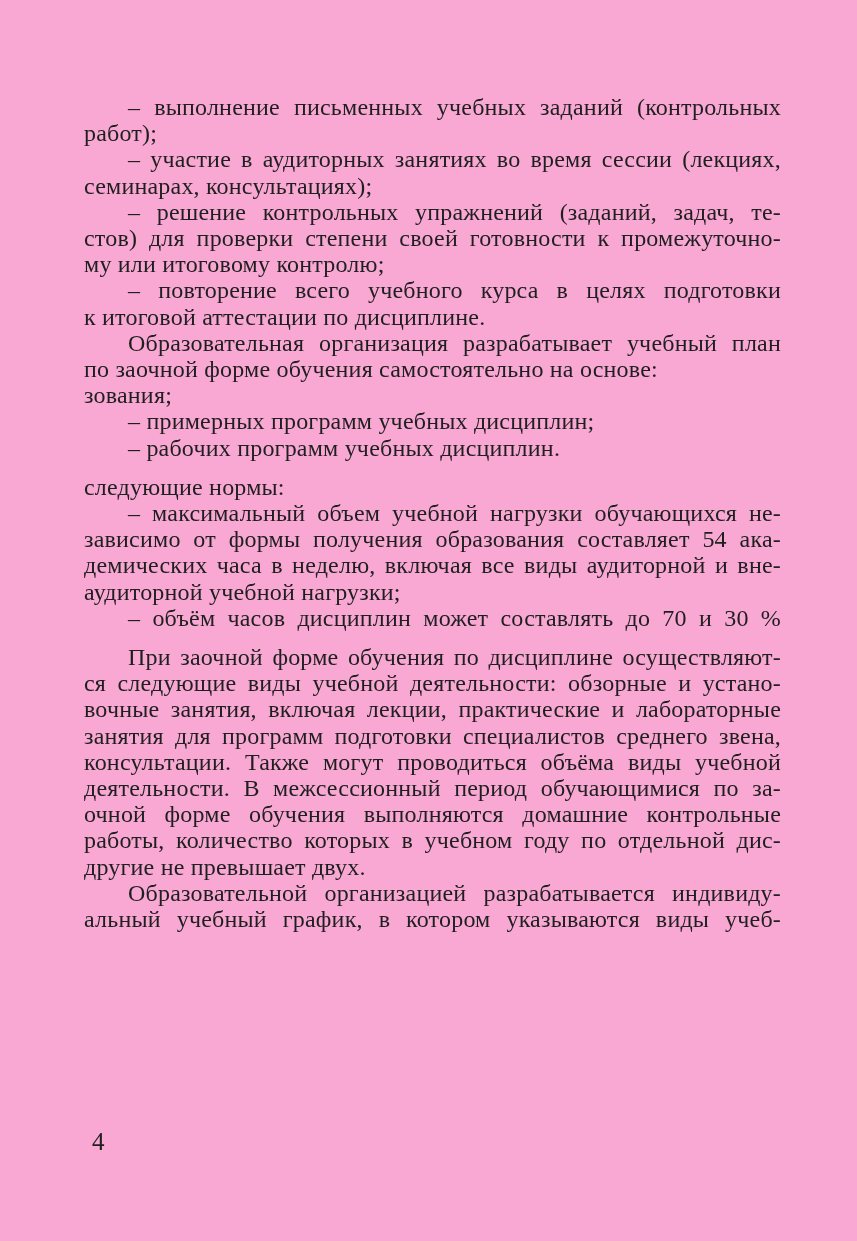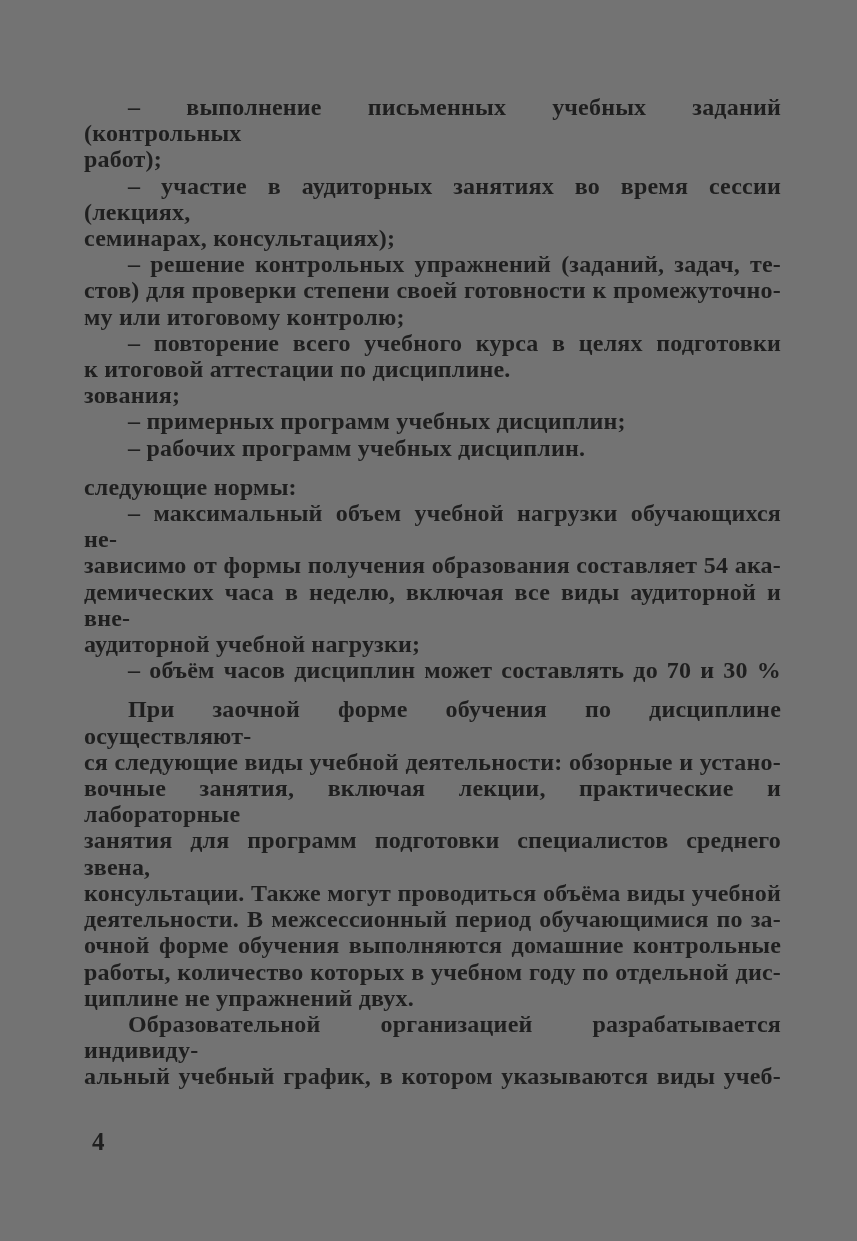--- a/index.html
+++ b/index.html
@@ -6,25 +6,24 @@
   html, body {
     margin: 0;
     padding: 0;
     background: #e9e9e9;
   }
   .book-page {
     position: relative;
     width: 857px;
     height: 1241px;
     margin: 0 auto;
-    background: #737373;
+    background: #f9a8d4;
     overflow: hidden;
     font-family: "Liberation Serif", "DejaVu Serif", serif;
     color: #1f1f1f;
-    font-weight: bold;
   }
   .page-text {
     position: absolute;
     top: 94px;
     left: 84px;
     width: 697px;
     font-size: 24px;
     line-height: 26.2px;
     letter-spacing: 0.2px;
   }
@@ -64,20 +63,24 @@
       <div class="para">
         <div class="line first">– решение контрольных упражнений (заданий, задач, те-</div>
         <div class="line">стов) для проверки степени своей готовности к промежуточно-</div>
         <div class="line last">му или итоговому контролю;</div>
       </div>
       <div class="para">
         <div class="line first">– повторение всего учебного курса в целях подготовки</div>
         <div class="line last">к итоговой аттестации по дисциплине.</div>
       </div>
       <div class="para">
+        <div class="line first">Образовательная организация разрабатывает учебный план</div>
+        <div class="line last">по заочной форме обучения самостоятельно на основе:</div>
+      </div>
+      <div class="para">
         <div class="line last">зования;</div>
       </div>
       <div class="para">
         <div class="line first last">– примерных программ учебных дисциплин;</div>
       </div>
       <div class="para">
         <div class="line first last">– рабочих программ учебных дисциплин.</div>
       </div>
       <div class="para gap">
         <div class="line last">следующие нормы:</div>
@@ -93,21 +96,21 @@
       </div>
       <div class="para gap">
         <div class="line first">При заочной форме обучения по дисциплине осуществляют-</div>
         <div class="line">ся следующие виды учебной деятельности: обзорные и устано-</div>
         <div class="line">вочные занятия, включая лекции, практические и лабораторные</div>
         <div class="line">занятия для программ подготовки специалистов среднего звена,</div>
         <div class="line">консультации. Также могут проводиться объёма виды учебной</div>
         <div class="line">деятельности. В межсессионный период обучающимися по за-</div>
         <div class="line">очной форме обучения выполняются домашние контрольные</div>
         <div class="line">работы, количество которых в учебном году по отдельной дис-</div>
-        <div class="line last">циплине не упражнений двух.</div>
+        <div class="line last">другие не превышает двух.</div>
       </div>
       <div class="para">
         <div class="line first">Образовательной организацией разрабатывается индивиду-</div>
         <div class="line">альный учебный график, в котором указываются виды учеб-</div>
       </div>
     </div>
   <div class="page-number">4</div>
 </div>
 
 </body></html>

